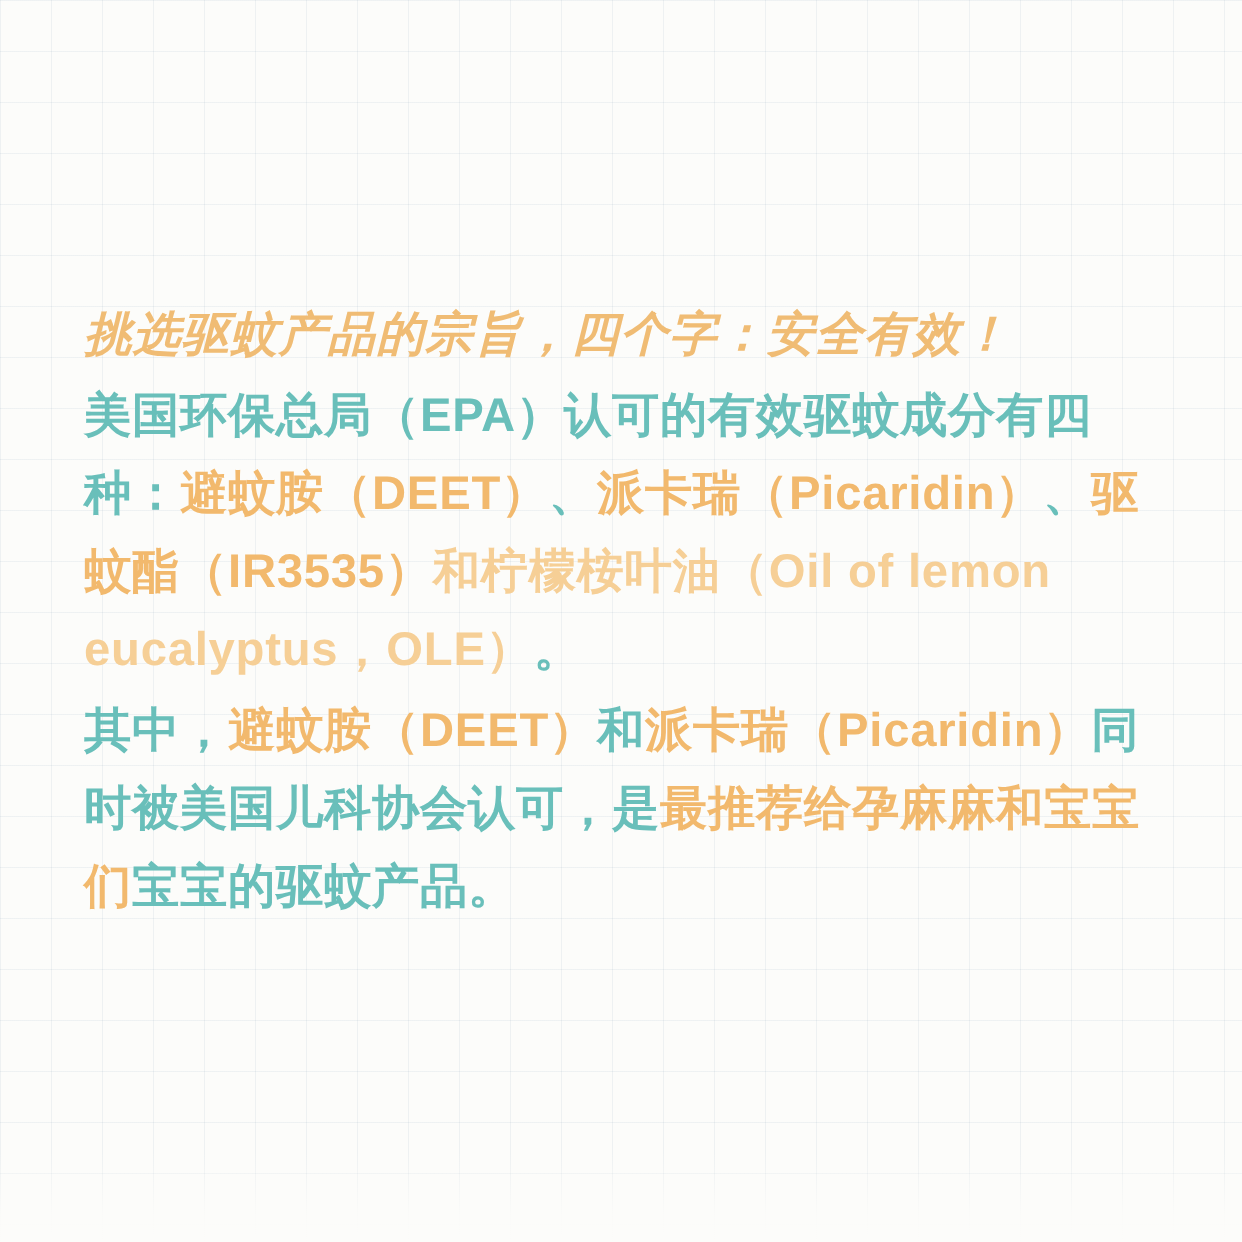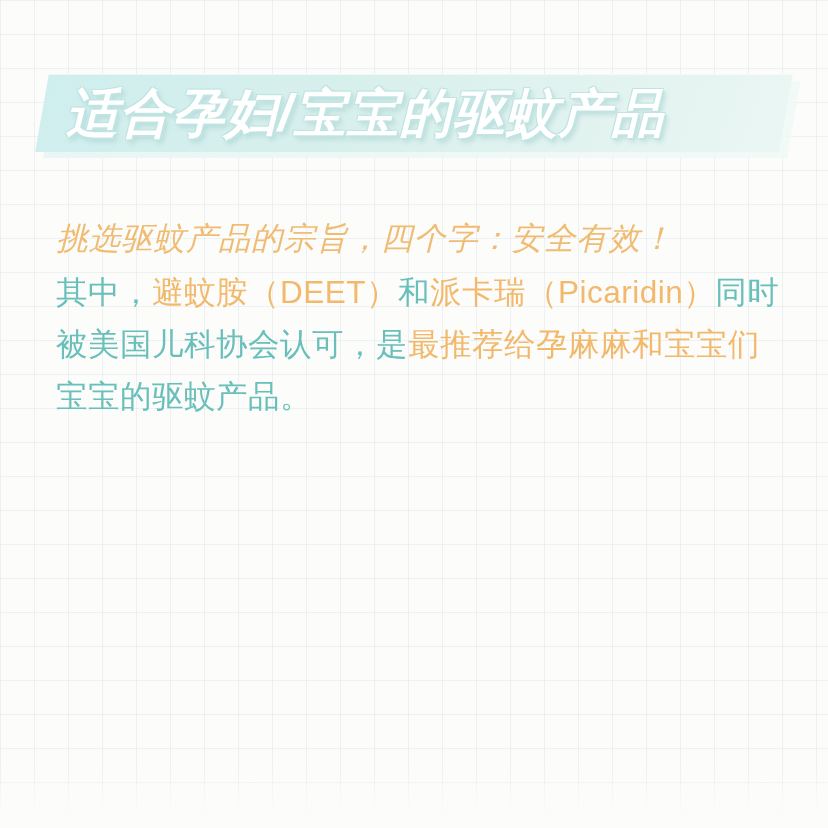--- a/index.html
+++ b/index.html
@@ -68,25 +68,25 @@
       1px -1px 0 #bfe4e2,
       -1px 1px 0 #bfe4e2,
       3px 4px 5px rgba(140,190,190,0.45);
     white-space: nowrap;
   }
 
   
   .body-copy {
     position: absolute;
     left: 56px;
-    top: 212px;
+    top: 196px;
     width: 730px;
     font-size: 31.5px;
     line-height: 52px;
-    font-weight: normal;
+    font-weight: bold;
     color: #6fc2bc;
     letter-spacing: 0.5px;
   }
   .para {
     margin: 0 0 2px 0;
   }
   .lead {
     color: #f0bc74;
     font-style: italic;
     letter-spacing: 1px;
@@ -104,30 +104,28 @@
     height: 60px;
     background: linear-gradient(to bottom, rgba(252,252,250,0) 0%, rgba(252,252,250,0.9) 70%, #fcfcfa 100%);
     pointer-events: none;
   }
 </style>
 </head>
 <body>
 
 <div id="page">
 
-  <div class="title-wrap">
-    <div class="title-band band-back"></div>
-    <div class="title-band"></div>
-    <div class="title-text">适合孕妇/宝宝的驱蚊产品</div>
-  </div>
 
   <div class="body-copy">
 
     <p class="para lead">挑选驱蚊产品的宗旨，四个字：安全有效！</p>
 
+    <p class="para">
+      <span class="teal">美国环保总局（EPA）认可的有效驱蚊成分有四种：</span><span class="orange">避蚊胺（DEET）</span><span class="teal">、</span><span class="orange">派卡瑞（Picaridin）</span><span class="teal">、</span><span class="orange">驱蚊酯（IR3535）</span><span class="orange-lt">和柠檬桉叶油（Oil of lemon eucalyptus，OLE）</span><span class="teal">。</span>
+    </p>
 
     <p class="para">
       <span class="teal">其中，</span><span class="orange">避蚊胺（DEET）</span><span class="teal">和</span><span class="orange">派卡瑞（Picaridin）</span><span class="teal">同时被美国儿科协会认可，是</span><span class="orange">最推荐给孕麻麻和宝宝们</span><span class="teal">宝宝的驱蚊产品。</span>
     </p>
 
   </div>
 
   <div class="bottom-fade"></div>
 </div>
 

